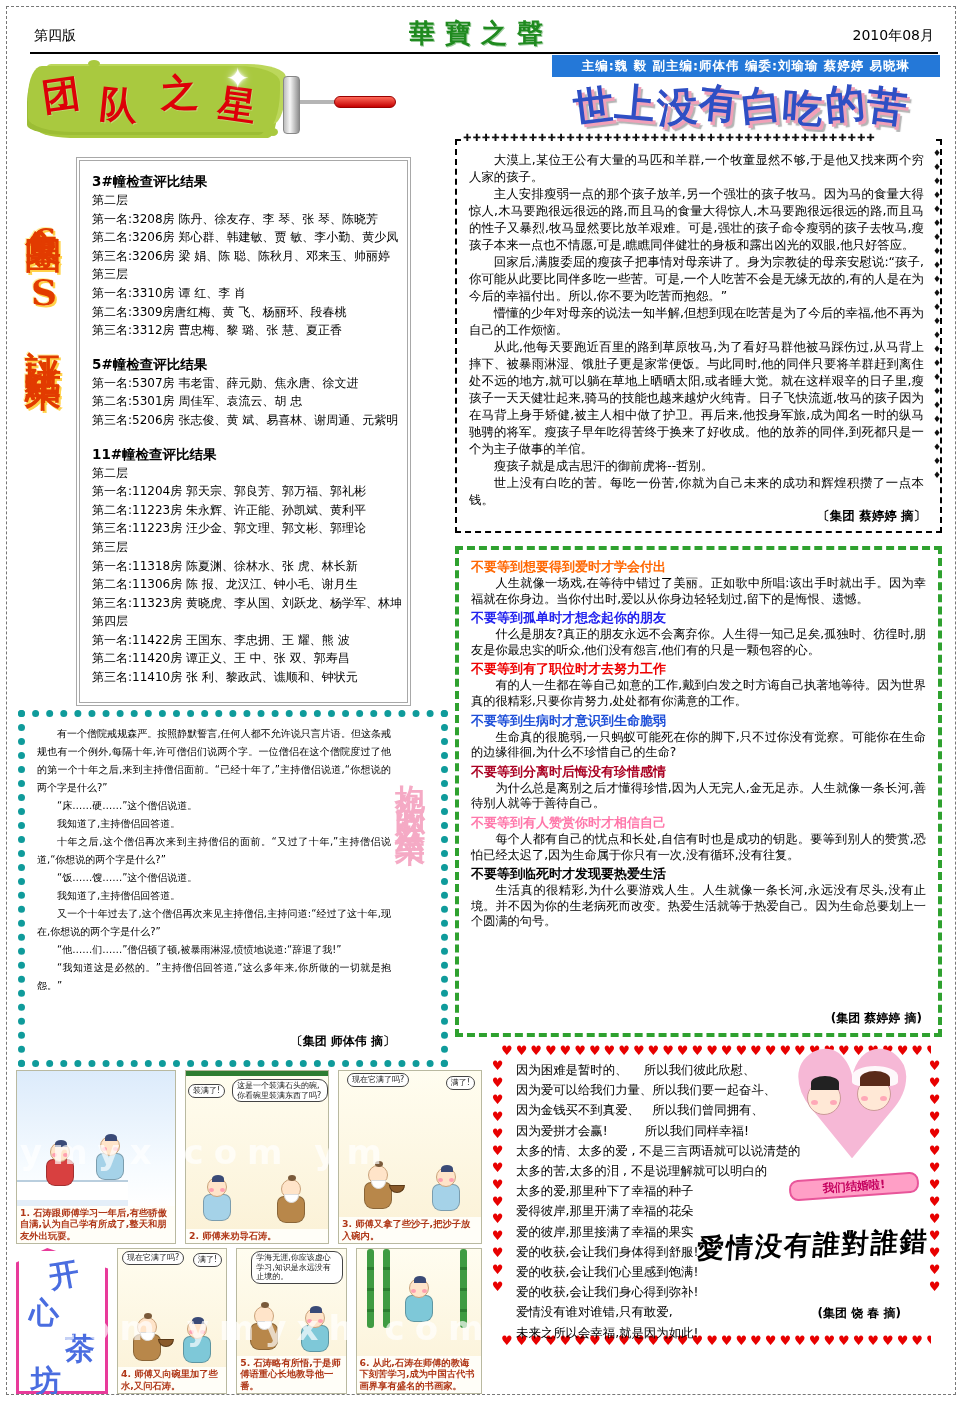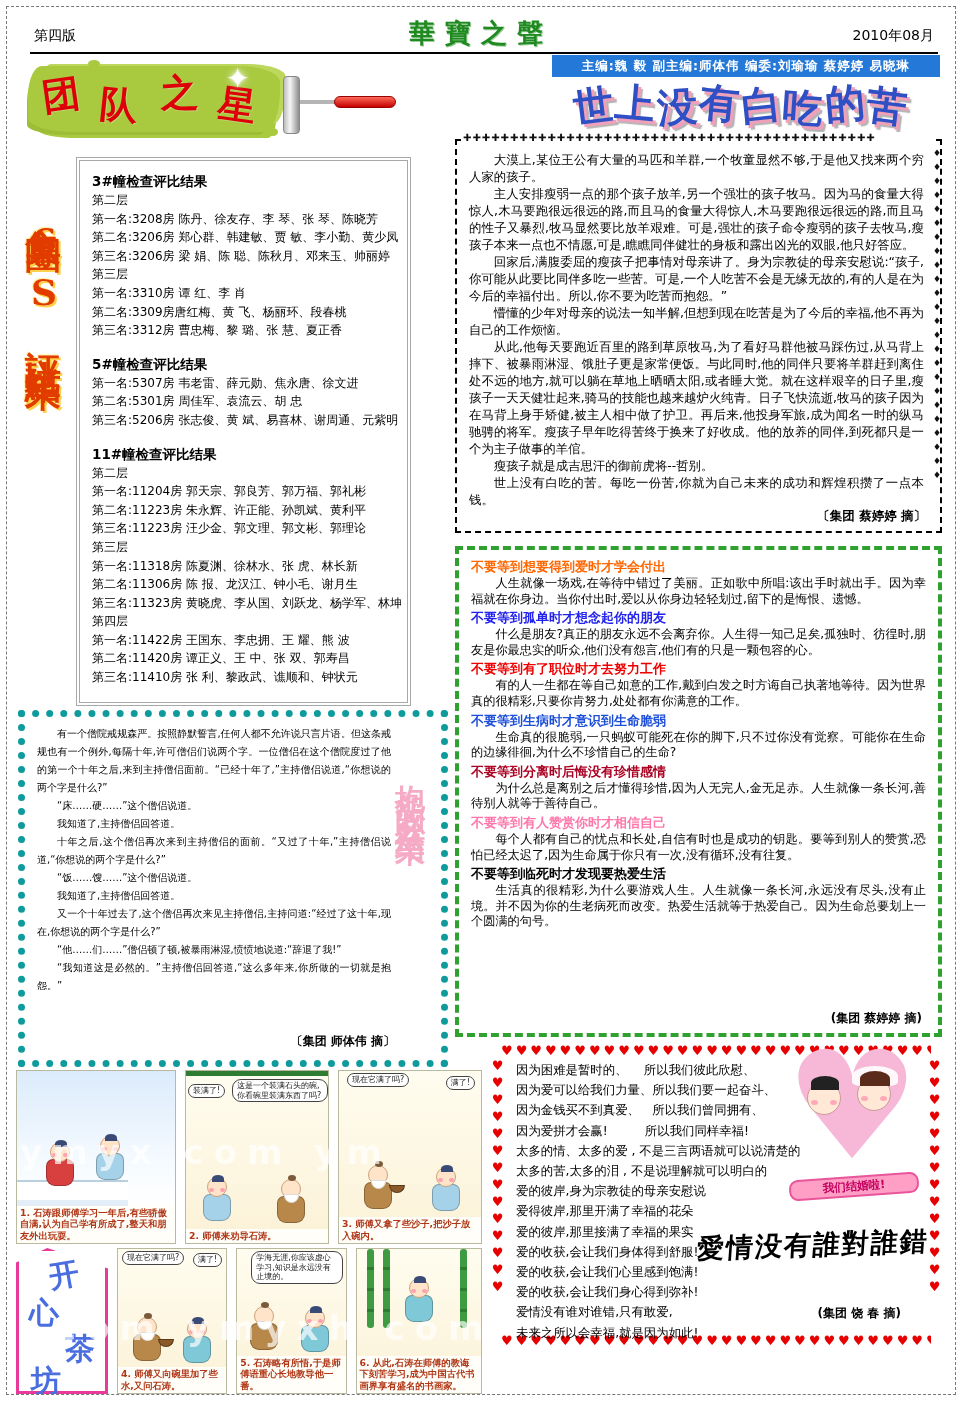--- a/index.html
+++ b/index.html
@@ -409,21 +409,21 @@
     <div class="hearts-v hearts-left">♥♥♥♥♥♥♥♥♥♥♥♥♥♥</div>
     <div class="hearts-v hearts-right">♥♥♥♥♥♥♥♥♥♥♥♥♥♥</div>
     <div class="poem-lines">
 
     <div>因为困难是暂时的、　 所以我们彼此欣慰、</div>
         <div>因为爱可以给我们力量、所以我们要一起奋斗、</div>
         <div>因为金钱买不到真爱、　所以我们曾同拥有、</div>
         <div>因为爱拼才会赢!　　　所以我们同样幸福!</div>
         <div>太多的情、太多的爱 , 不是三言两语就可以说清楚的</div>
         <div>太多的苦,太多的泪 , 不是说理解就可以明白的</div>
-        <div>爱的彼岸,身为宗教徒的母亲安慰说</div>
+        <div>太多的爱,那里种下了幸福的种子</div>
         <div>爱得彼岸,那里开满了幸福的花朵</div>
         <div>爱的彼岸,那里接满了幸福的果实</div>
         <div>爱的收获,会让我们身体得到舒服!</div>
         <div>爱的收获,会让我们心里感到饱满!</div>
         <div>爱的收获,会让我们身心得到弥补!</div>
         <div>爱情没有谁对谁错,只有敢爱,</div>
         <div>未来之所以会幸福,就是因为如此!</div>
       </div>
     <div class="wed">
       <span class="wed-heart">♥</span>

